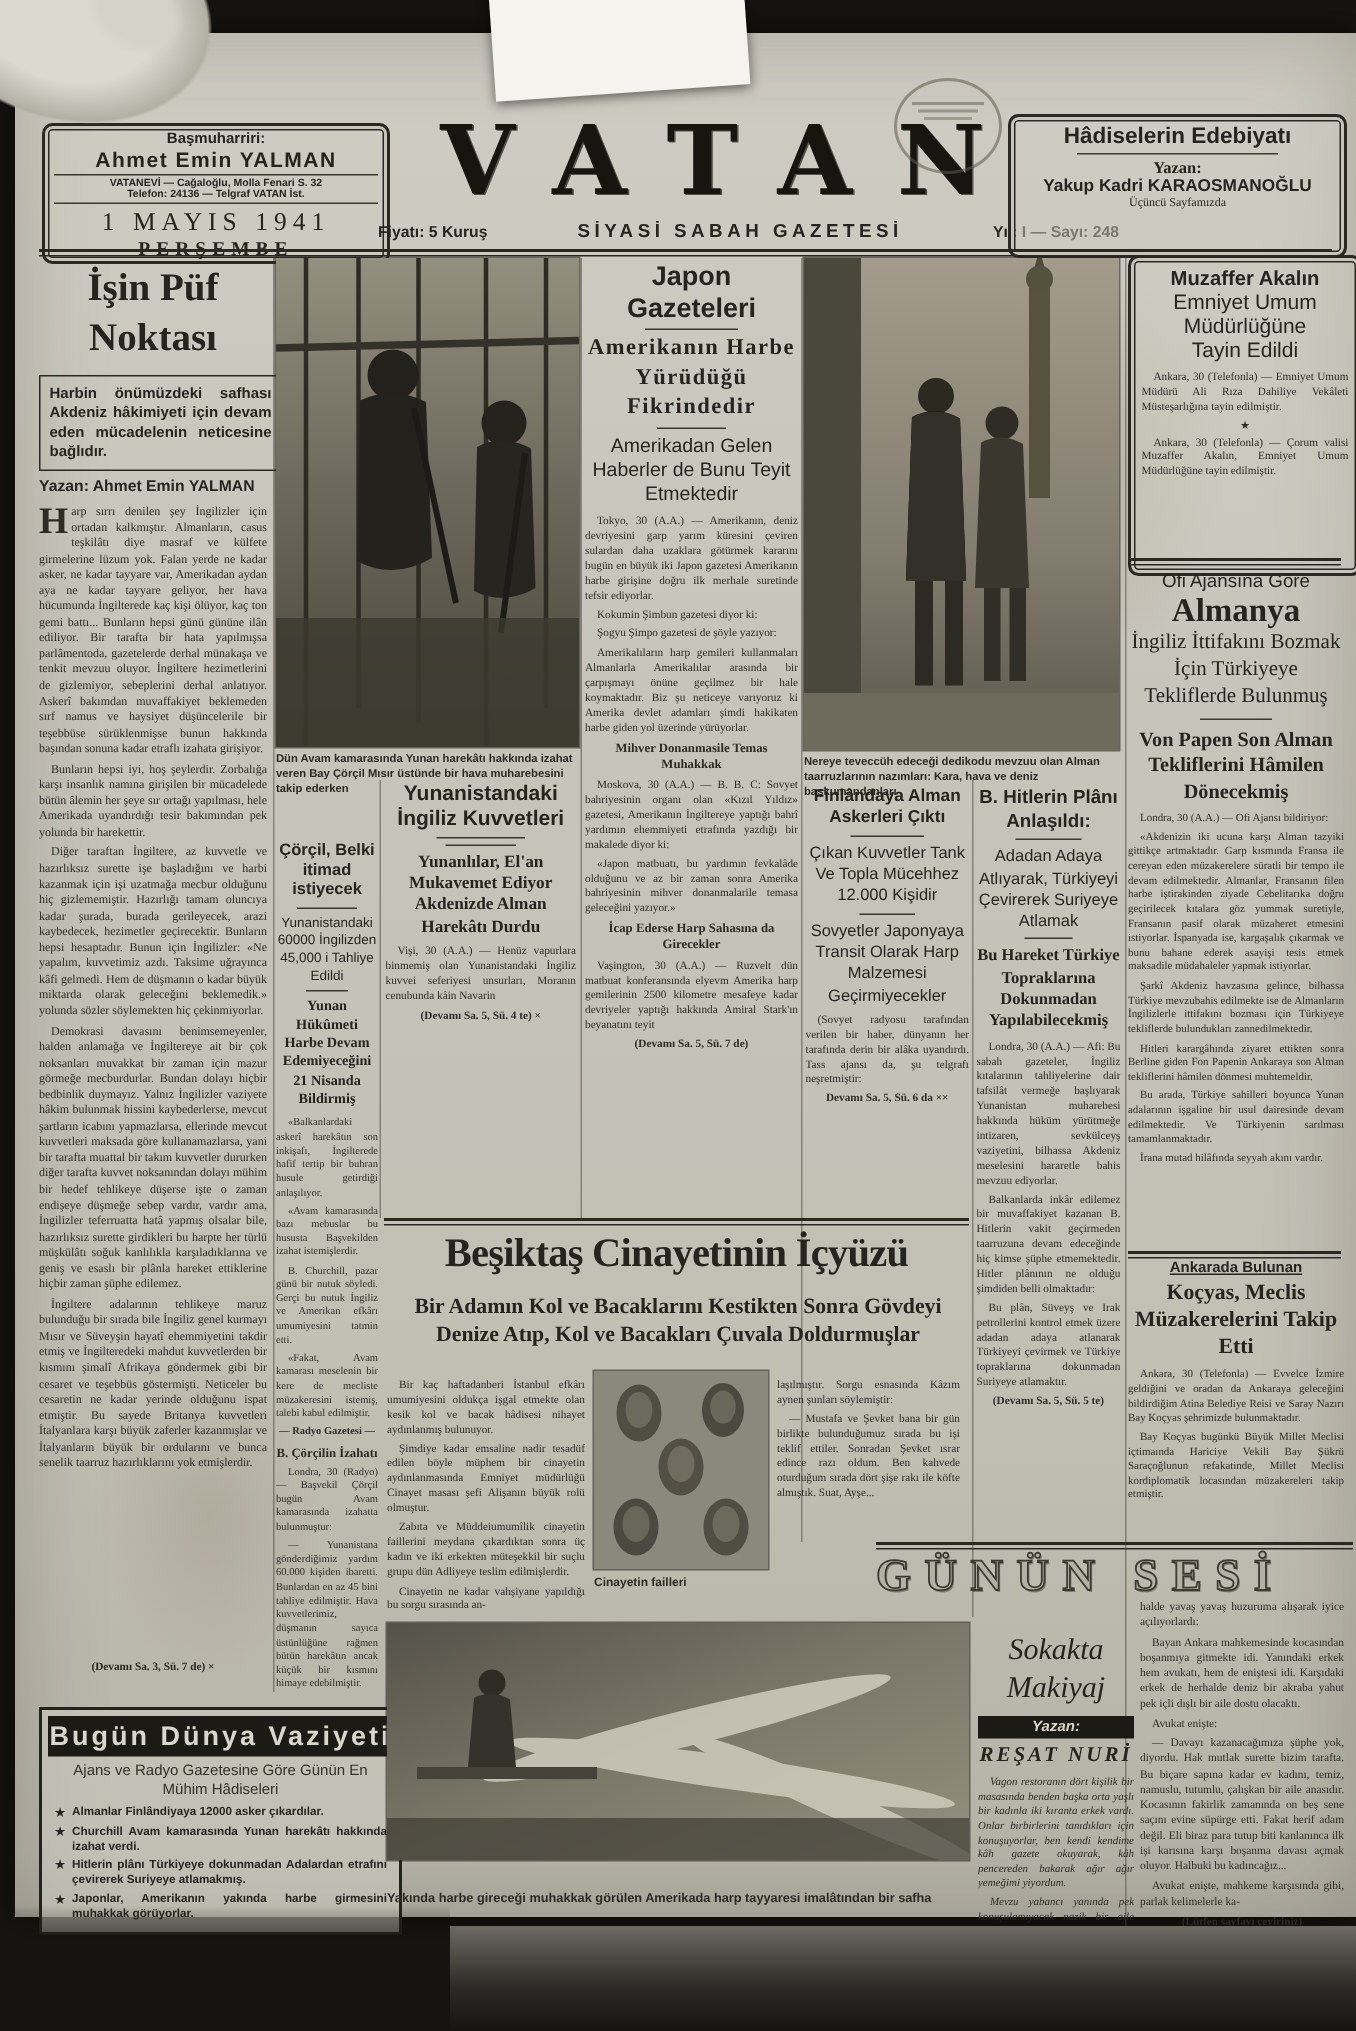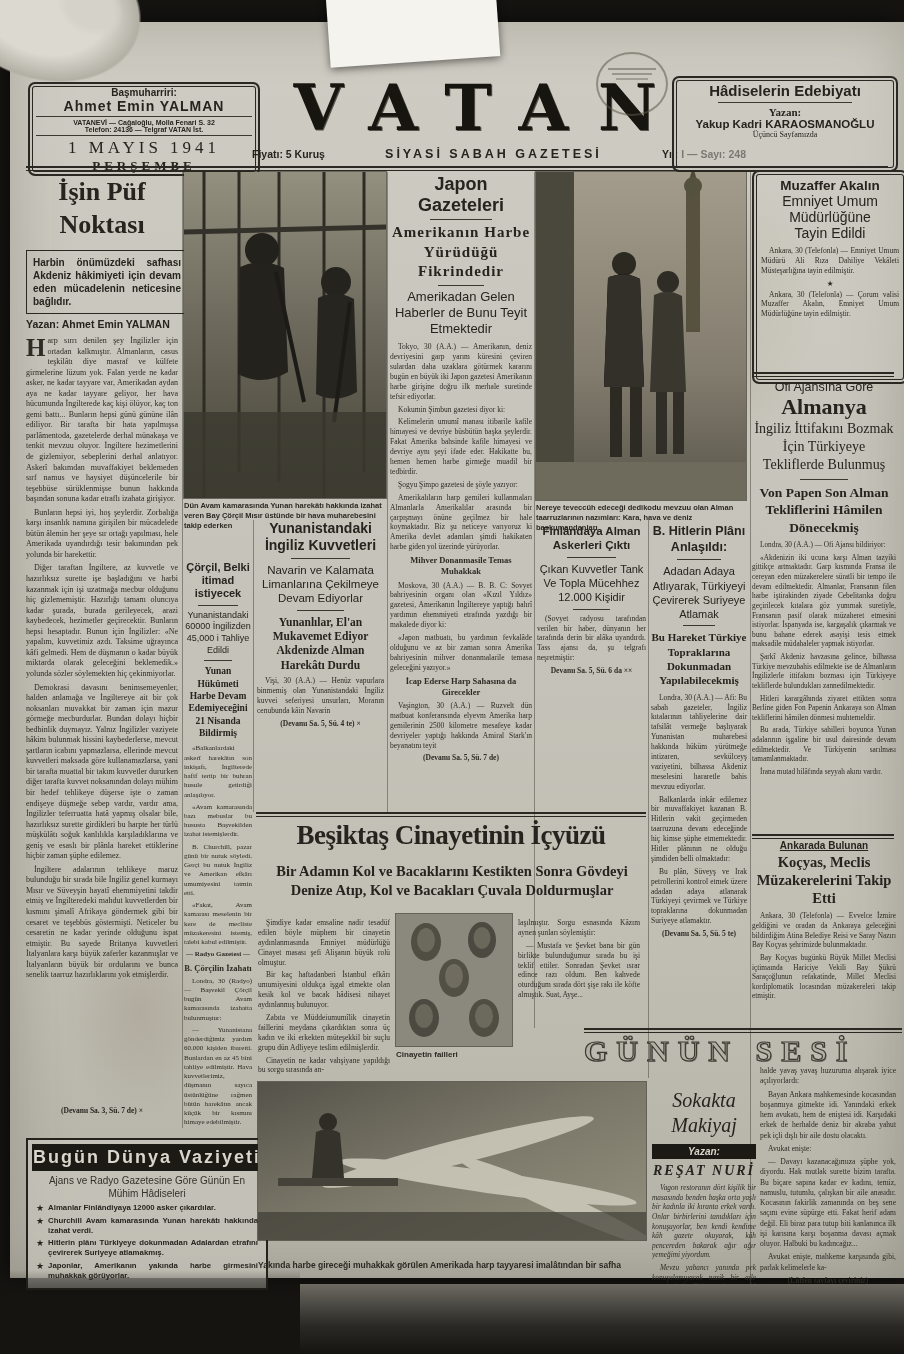--- a/index.html
+++ b/index.html
@@ -140,39 +140,37 @@
     <p class="subhead-s" style="text-indent:0;">B. Çörçilin İzahatı</p>
     <p>Londra, 30 (Radyo) — Başvekil Çörçil bugün Avam kamarasında izahatta bulunmuştur:</p>
     <p>— Yunanistana gönderdiğimiz yardım 60.000 kişiden ibaretti. Bunlardan en az 45 bini tahliye edilmiştir. Hava kuvvetlerimiz, düşmanın sayıca üstünlüğüne rağmen bütün harekâtın ancak küçük bir kısmını himaye edebilmiştir.</p>
     <p class="cont" style="text-indent:0;">(Devamı: Sa. 5, Sü. 6 da) ××</p>
   </div>
 </div>
 
 <div class="abs" style="left:257px;top:520px;width:127px;height:296px;overflow:hidden;">
   <div class="c sans b" style="font-size:14px;line-height:1.2;">Yunanistandaki İngiliz Kuvvetleri</div>
   <div class="thinrule" style="margin:4px 34px;"></div>
-  <div class="c sans" style="font-size:11.5px;line-height:1.25;">Navarin ve Kalamata Limanlarına Çekilmeye Devam Ediyorlar</div>
   <div class="thinrule" style="margin:4px 40px;"></div>
   <div class="c b" style="font-size:11.5px;line-height:1.25;">Yunanlılar, El'an Mukavemet Ediyor Akdenizde Alman Harekâtı Durdu</div>
   <div class="body-txt" style="font-size:7.5px;margin-top:4px;">
     <p>Vişi, 30 (A.A.) — Henüz vapurlara binmemiş olan Yunanistandaki İngiliz kuvvei seferiyesi unsurları, Moranın cenubunda kâin Navarin</p>
     <p class="cont" style="text-indent:0;">(Devamı Sa. 5, Sü. 4 te) ×</p>
   </div>
 </div>
 
 <div class="abs" style="left:390px;top:174px;width:142px;height:640px;overflow:hidden;">
   <div class="c sans b" style="font-size:18px;">Japon Gazeteleri</div>
   <div class="thinrule" style="margin:3px 40px;"></div>
   <div class="c b" style="font-size:15px;line-height:1.3;letter-spacing:1px;">Amerikanın Harbe Yürüdüğü Fikrindedir</div>
   <div class="thinrule" style="margin:3px 48px;"></div>
   <div class="c sans" style="font-size:13px;line-height:1.25;">Amerikadan Gelen Haberler de Bunu Teyit Etmektedir</div>
   <div class="body-txt" style="font-size:7.5px;margin-top:5px;">
     <p>Tokyo, 30 (A.A.) — Amerikanın, deniz devriyesini garp yarım küresini çeviren sulardan daha uzaklara götürmek kararını bugün en büyük iki Japon gazetesi Amerikanın harbe girişine doğru ilk merhale suretinde tefsir ediyorlar.</p>
     <p>Kokumin Şimbun gazetesi diyor ki:</p>
-    <p>Kelimelerin umumî manası itibarile kafile himayesi ve devriye büsbütün başka şeylerdir. Fakat Amerika bahsinde kafile himayesi ve devriye aynı şeyi ifade eder. Hakikatte bu, hemen hemen harbe girmeğe muadil bir tedbirdir.</p>
     <p>Şogyu Şimpo gazetesi de şöyle yazıyor:</p>
     <p>Amerikalıların harp gemileri kullanmaları Almanlarla Amerikalılar arasında bir çarpışmayı önüne geçilmez bir hale koymaktadır. Biz şu neticeye varıyoruz ki Amerika devlet adamları şimdi hakikaten harbe giden yol üzerinde yürüyorlar.</p>
     <p class="subhead-s" style="text-indent:0;">Mihver Donanmasile Temas Muhakkak</p>
     <p>Moskova, 30 (A.A.) — B. B. C: Sovyet bahriyesinin organı olan «Kızıl Yıldız» gazetesi, Amerikanın İngiltereye yaptığı bahrî yardımın ehemmiyeti etrafında yazdığı bir makalede diyor ki:</p>
     <p>«Japon matbuatı, bu yardımın fevkalâde olduğunu ve az bir zaman sonra Amerika bahriyesinin mihver donanmalarile temasa geleceğini yazıyor.»</p>
     <p class="subhead-s" style="text-indent:0;">İcap Ederse Harp Sahasına da Girecekler</p>
     <p>Vaşington, 30 (A.A.) — Ruzvelt dün matbuat konferansında elyevm Amerika harp gemilerinin 2500 kilometre mesafeye kadar devriyeler yaptığı hakkında Amiral Stark'ın beyanatını teyit</p>
     <p class="cont" style="text-indent:0;">(Devamı Sa. 5, Sü. 7 de)</p>
   </div>
 </div>
@@ -203,20 +201,21 @@
     <rect x="0" y="290" width="210" height="38" fill="#6e6a5c"></rect>
   </svg>
 </div>
 <div class="abs cap" style="left:536px;top:503px;width:210px;">Nereye teveccüh edeceği dedikodu mevzuu olan Alman taarruzlarının nazımları: Kara, hava ve deniz başkumandanları</div>
 
 <div class="abs" style="left:537px;top:524px;width:109px;height:294px;overflow:hidden;">
   <div class="c sans b" style="font-size:11.5px;line-height:1.25;">Finlândaya Alman Askerleri Çıktı</div>
   <div class="thinrule" style="margin:4px 30px;"></div>
   <div class="c sans" style="font-size:11px;line-height:1.3;">Çıkan Kuvvetler Tank Ve Topla Mücehhez 12.000 Kişidir</div>
   <div class="thinrule" style="margin:4px 36px;"></div>
+  <div class="c sans" style="font-size:11px;line-height:1.3;">Sovyetler Japonyaya Transit Olarak Harp Malzemesi Geçirmiyecekler</div>
   <div class="body-txt" style="font-size:7.5px;margin-top:4px;">
     <p>(Sovyet radyosu tarafından verilen bir haber, dünyanın her tarafında derin bir alâka uyandırdı. Tass ajansı da, şu telgrafı neşretmiştir:</p>
     <p class="cont" style="text-indent:0;">Devamı Sa. 5, Sü. 6 da ××</p>
   </div>
 </div>
 
 <div class="abs" style="left:651px;top:524px;width:96px;height:554px;overflow:hidden;">
   <div class="c sans b" style="font-size:12.5px;line-height:1.25;">B. Hitlerin Plânı Anlaşıldı:</div>
   <div class="thinrule" style="margin:4px 26px;"></div>
   <div class="c sans" style="font-size:11px;line-height:1.3;">Adadan Adaya Atlıyarak, Türkiyeyi Çevirerek Suriyeye Atlamak</div>
@@ -228,22 +227,22 @@
     <p>Bu plân, Süveyş ve Irak petrollerini kontrol etmek üzere adadan adaya atlanarak Türkiyeyi çevirmek ve Türkiye topraklarına dokunmadan Suriyeye atlamaktır.</p>
     <p class="cont" style="text-indent:0;">(Devamı Sa. 5, Sü. 5 te)</p>
   </div>
 </div>
 
 <div class="abs dblrule" style="left:256px;top:812px;width:390px;"></div>
 <div class="abs c b" style="left:256px;top:820px;width:390px;font-size:27px;letter-spacing:-0.5px;white-space:nowrap;">Beşiktaş Cinayetinin İçyüzü</div>
 <div class="abs c b" style="left:256px;top:862px;width:392px;font-size:14.5px;line-height:1.3;">Bir Adamın Kol ve Bacaklarını Kestikten Sonra Gövdeyi Denize Atıp, Kol ve Bacakları Çuvala Doldurmuşlar</div>
 
 <div class="abs body-txt" style="left:258px;top:918px;width:132px;height:162px;font-size:7.5px;">
+  <p>Bir kaç haftadanberi İstanbul efkârı umumiyesini oldukça işgal etmekte olan kesik kol ve bacak hâdisesi nihayet aydınlanmış bulunuyor.</p>
   <p>Şimdiye kadar emsaline nadir tesadüf edilen böyle müphem bir cinayetin aydınlanmasında Emniyet müdürlüğü Cinayet masası şefi Alişanın büyük rolü olmuştur.</p>
-  <p>Bir kaç haftadanberi İstanbul efkârı umumiyesini oldukça işgal etmekte olan kesik kol ve bacak hâdisesi nihayet aydınlanmış bulunuyor.</p>
   <p>Zabıta ve Müddeiumumîlik cinayetin faillerini meydana çıkardıktan sonra üç kadın ve iki erkekten müteşekkil bir suçlu grupu dün Adliyeye teslim edilmişlerdir.</p>
   <p>Cinayetin ne kadar vahşiyane yapıldığı bu sorgu sırasında an-</p>
 </div>
 
 <div class="abs photo" style="left:396px;top:914px;width:116px;height:132px;">
   <svg width="116" height="132" viewBox="0 0 116 132">
     <rect width="116" height="132" fill="#8b887d"></rect>
     <ellipse cx="30" cy="28" rx="15" ry="19" fill="#504d43"></ellipse>
       <ellipse cx="30" cy="26" rx="9" ry="12" fill="#6c695d"></ellipse>
     <ellipse cx="86" cy="26" rx="14" ry="18" fill="#4c4940"></ellipse>

